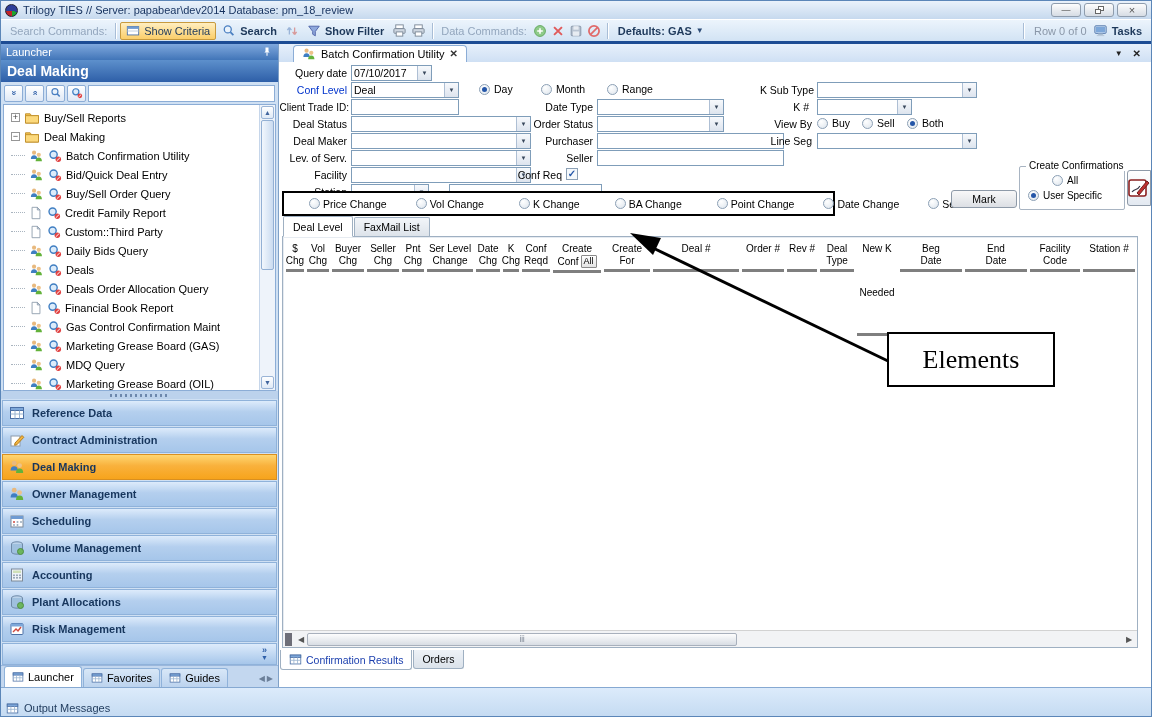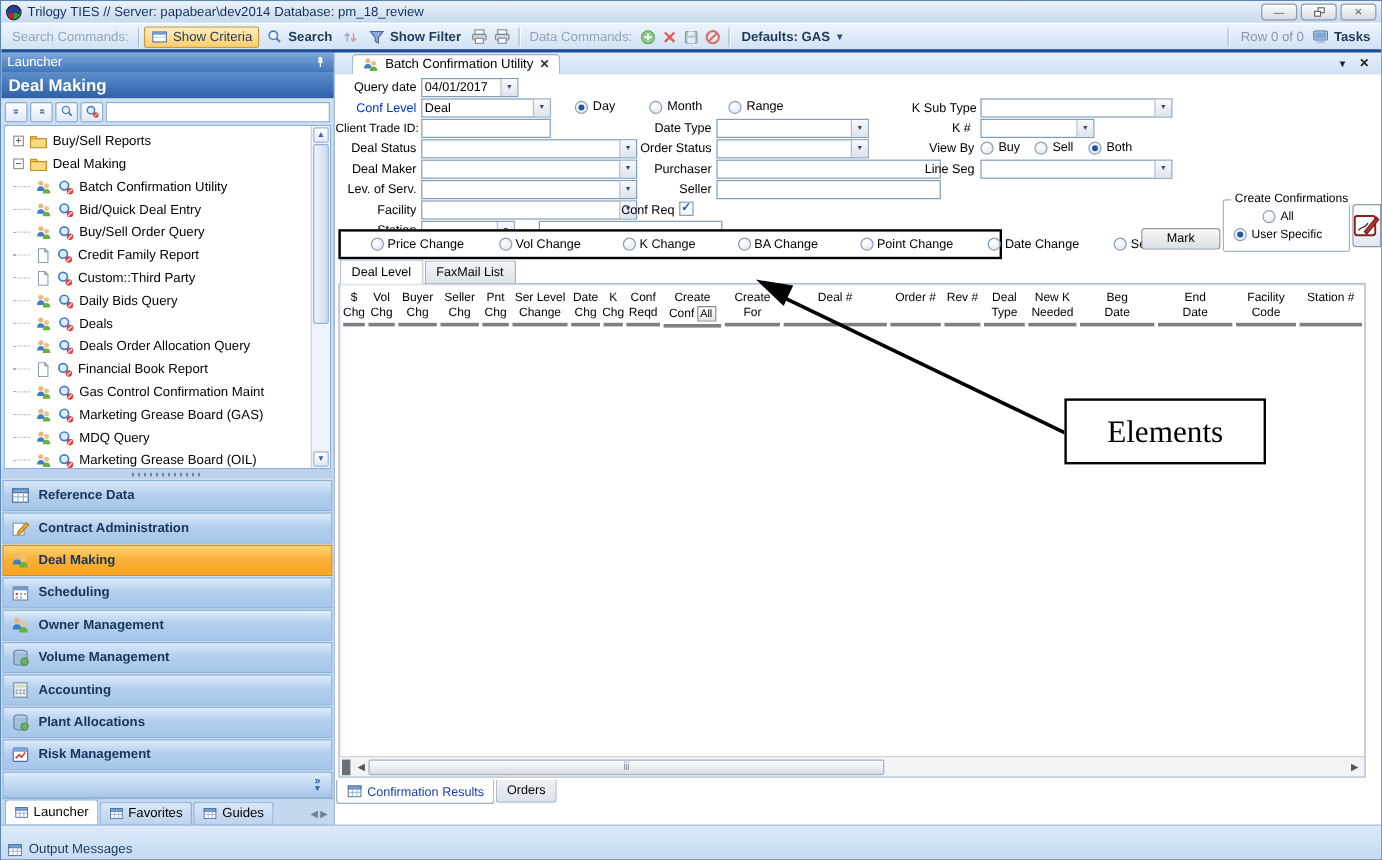--- a/index.html
+++ b/index.html
@@ -549,29 +549,29 @@
             <span>Contract Administration</span>
           </div>
         <div class="cat active">
             <svg class="ic" width="16" height="16">
               <use href="#sym-people"></use>
             </svg>
             <span>Deal Making</span>
           </div>
         <div class="cat">
             <svg class="ic" width="16" height="16">
-              <use href="#sym-calendar"></use>
-            </svg>
-            <span>Scheduling</span>
+              <use href="#sym-people"></use>
+            </svg>
+            <span>Owner Management</span>
           </div>
         <div class="cat">
             <svg class="ic" width="16" height="16">
-              <use href="#sym-people"></use>
-            </svg>
-            <span>Owner Management</span>
+              <use href="#sym-calendar"></use>
+            </svg>
+            <span>Scheduling</span>
           </div>
         <div class="cat">
             <svg class="ic" width="16" height="16">
               <use href="#sym-cyl"></use>
             </svg>
             <span>Volume Management</span>
           </div>
         <div class="cat">
             <svg class="ic" width="16" height="16">
               <use href="#sym-calc"></use>
@@ -632,21 +632,21 @@
           <span class="tab-close">✕</span>
         </span>
         <span class="tabstrip-right">
           <span style="font-size:8px;">▼</span>
           <span style="font-weight:bold;">✕</span>
         </span>
       </div>
 
       <span class="fl" style="left:0;top:23px;width:68px;">Query date</span>
       <span class="ddw" style="left:72px;top:21px;width:81px;">
-          <span class="val">04/01/2017</span>
+          <span class="val">07/10/2017</span>
           <span class="ddb"></span>
         </span>
 
       <span class="fl link" style="left:0;top:40px;width:68px;">Conf Level</span>
       <span class="ddw" style="left:72px;top:38px;width:108px;">
           <span class="val">Deal</span>
           <span class="ddb"></span>
         </span>
       <span class="radio" style="left:200px;top:39px;">
           <span class="rb sel"></span>
@@ -866,21 +866,21 @@
             <span class="gcol" style="width:30px;">
                 <span class="gl1">Rev #</span>
                 <span class="gl2"></span>
                 <span class="bar"></span>
               </span>
             <span class="gcol" style="width:34px;">
                 <span class="gl1">Deal</span>
                 <span class="gl2">Type</span>
                 <span class="bar"></span>
               </span>
-            <span class="gcol" style="width:40px;">
+            <span class="gcol" style="width:40px;gap:32px;">
                 <span class="gl1">New K</span>
                 <span class="gl2">Needed</span>
                 <span class="bar"></span>
               </span>
             <span class="gcol" style="width:62px;">
                 <span class="gl1">Beg</span>
                 <span class="gl2">Date</span>
                 <span class="bar"></span>
               </span>
             <span class="gcol" style="width:62px;">

